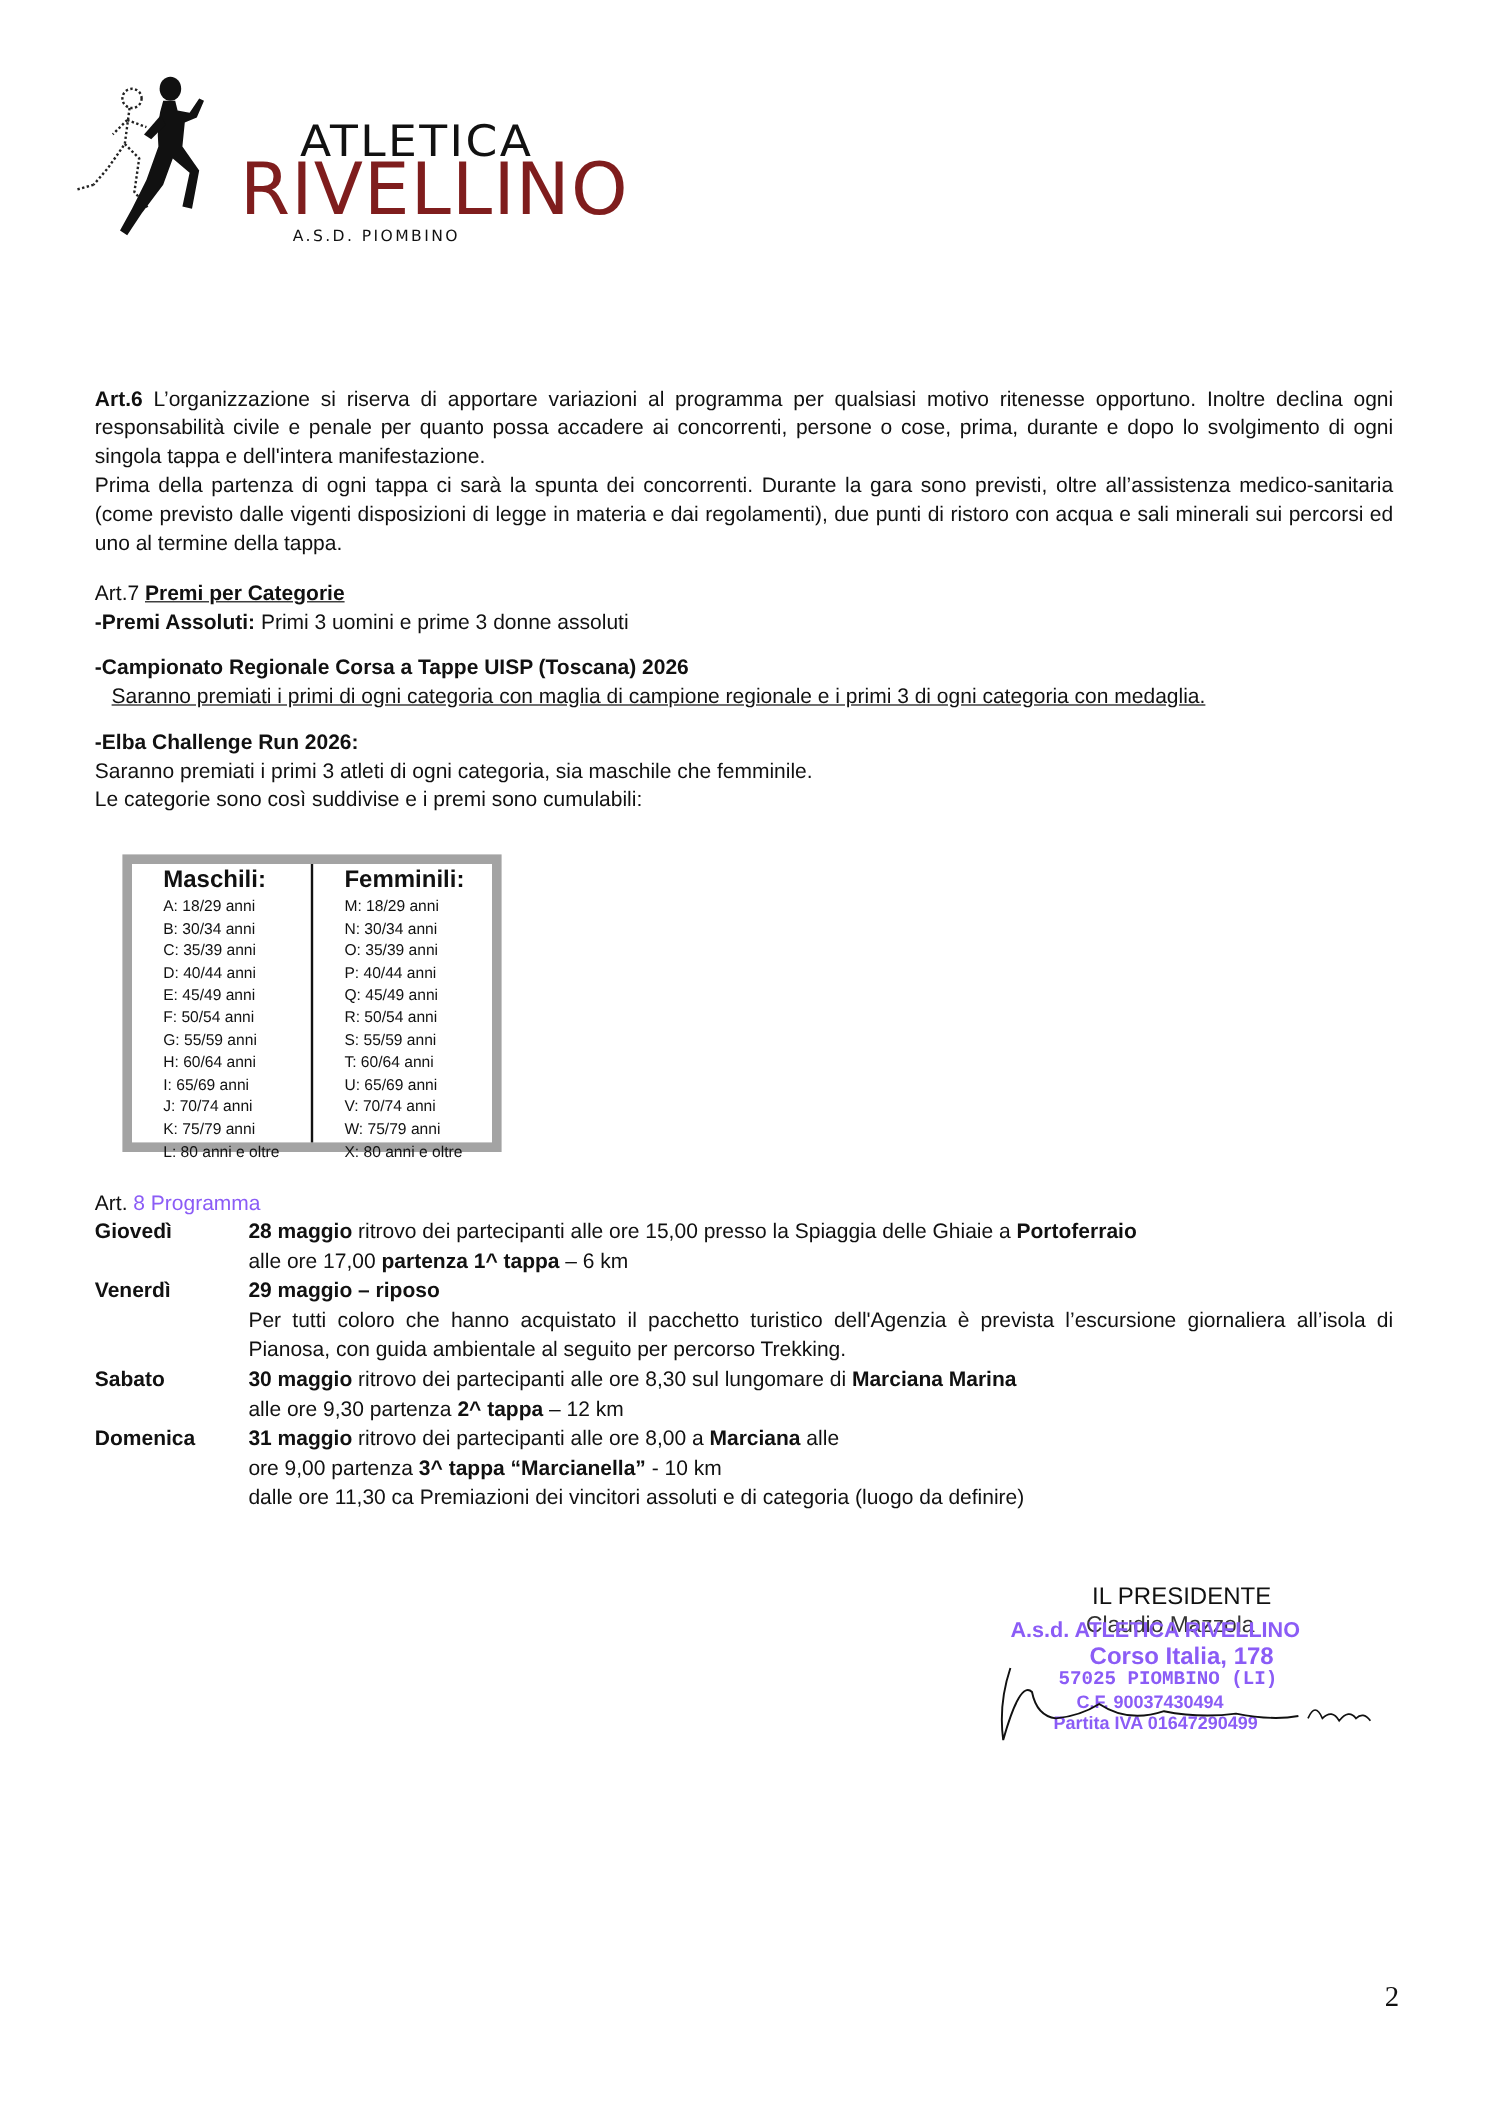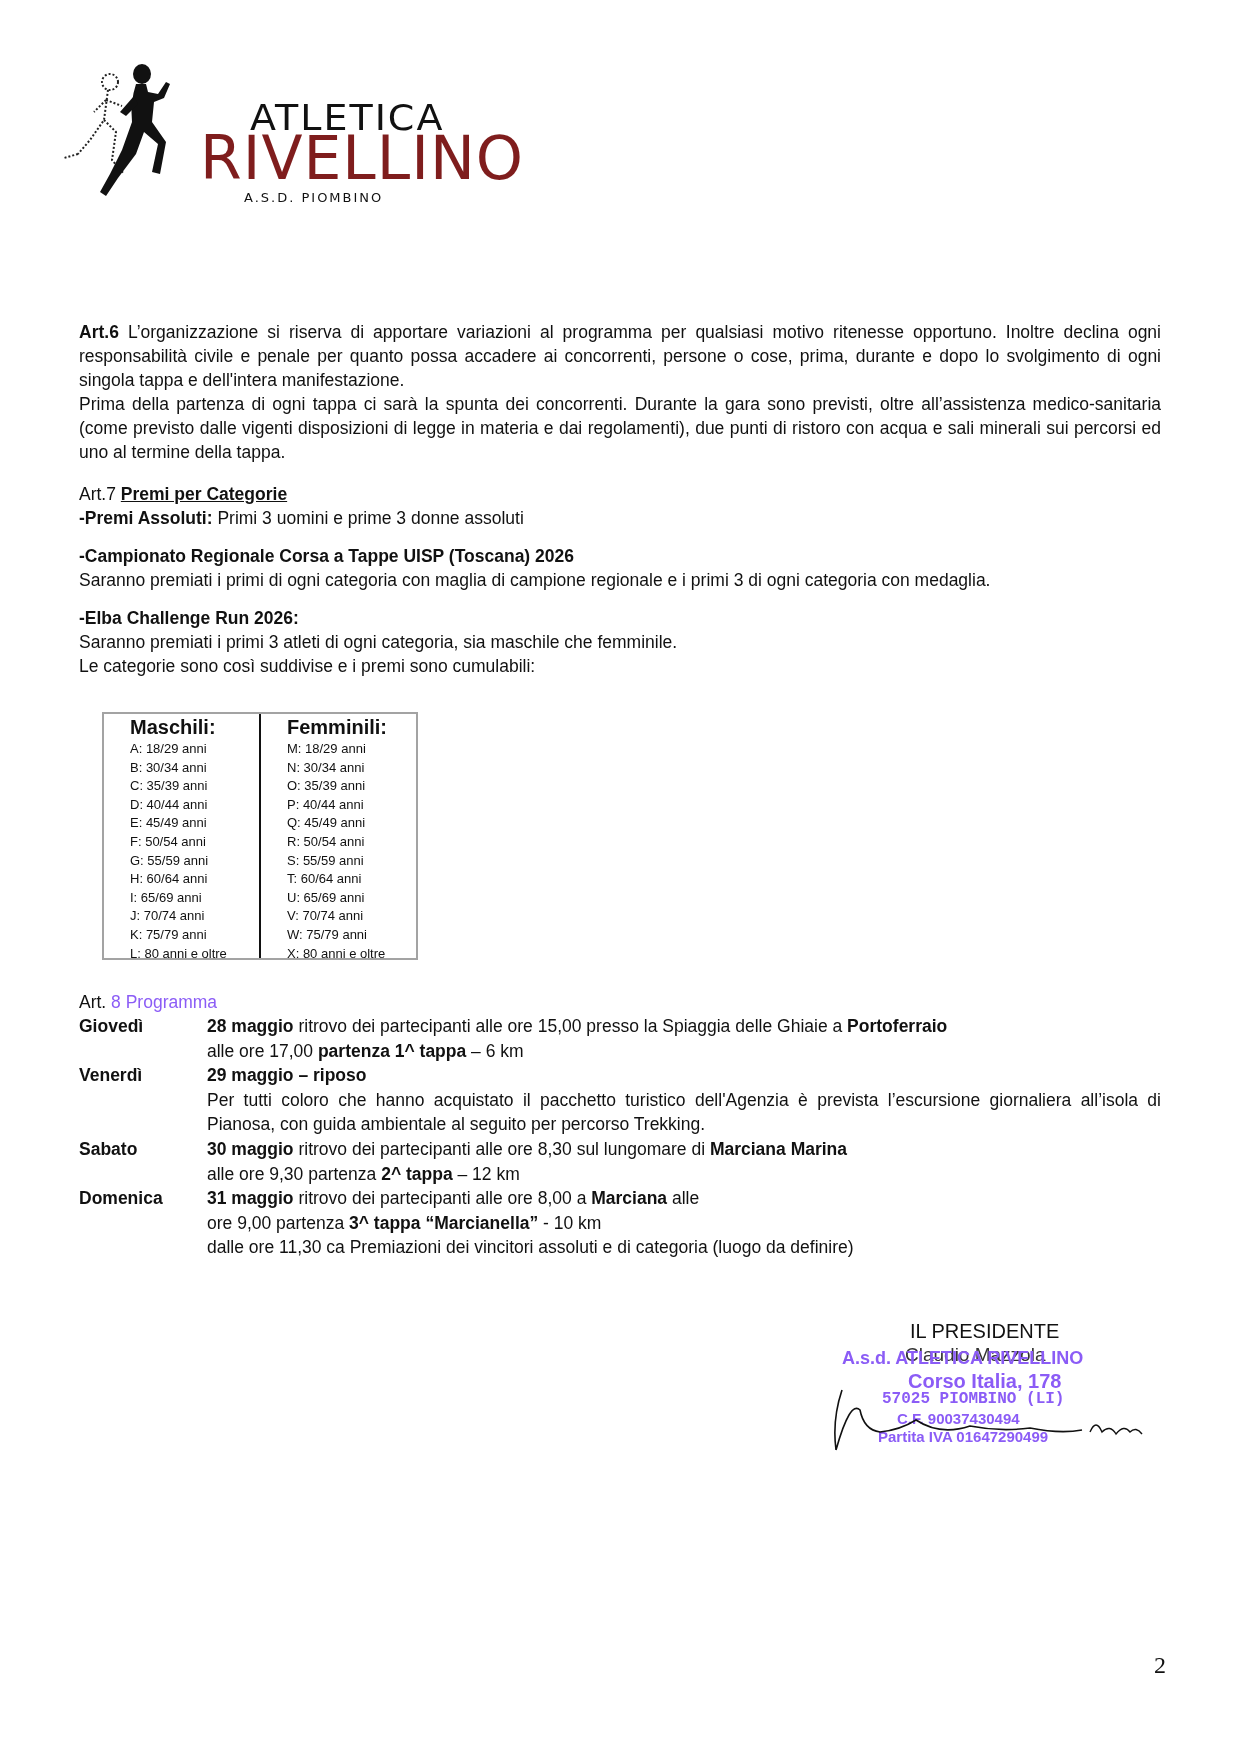--- a/index.html
+++ b/index.html
@@ -15,21 +15,21 @@
                color: #7f1d1d; font-family: "DejaVu Sans", sans-serif; font-weight: normal; line-height: 1; }
     .logo-l3 { position: absolute; left: 184px; top: 128px; font-size: 13px; letter-spacing: 2px;
                font-family: "DejaVu Sans", sans-serif; }
     .para { left: 79px; width: 1082px; font-size: 17.5px; line-height: 24px; text-align: justify; margin-top: 20px; }
     .para p { margin: 0; }
     .line { font-size: 17.5px; line-height: 24px; white-space: nowrap; }
     b { font-weight: bold; }
     .u { text-decoration: underline; }
     
     .cat-table { left: 102px; top: 712px; width: 316px; height: 248px;
-                 border: 2px solid #a3a3a3; box-sizing: border-box; display: flex; }
+                 border: 8px solid #a3a3a3; box-sizing: border-box; display: flex; }
     .cat-col { flex: 1; padding-left: 26px; padding-top: 2px; }
     .cat-col + .cat-col { border-left: 2px solid #111; padding-left: 26px; }
     .cat-head { font-size: 20px; font-weight: bold; line-height: 22px; margin-bottom: 2px; }
     .cat-item { font-size: 13px; line-height: 18.6px; white-space: nowrap; }
     
     .prog-row { left: 79px; width: 1082px; font-size: 17.5px; line-height: 24.5px; }
     .day { position: absolute; left: 0; font-weight: bold; }
     .desc { position: absolute; left: 128px; width: 954px; text-align: justify; }
     
     .sig { left: 800px; top: 1300px; width: 380px; height: 170px; }
@@ -69,21 +69,21 @@
 
 <div class="abs line" style="left:79px; top:482px;">
   <span>Art.7 </span><b class="u">Premi per Categorie</b>
 </div>
 <div class="abs line" style="left:79px; top:506px;">
   <b>-Premi Assoluti:</b><span> Primi 3 uomini e prime 3 donne assoluti</span>
 </div>
 <div class="abs line" style="left:79px; top:544px;">
   <b>-Campionato Regionale Corsa a Tappe UISP (Toscana) 2026</b>
 </div>
-<div class="abs line" style="left:79px; top:568px;">Saranno premiati i primi di ogni categoria con maglia di campione regionale e i primi 3 di ogni categoria con medaglia.</div>
+<div class="abs line" style="left:93px; top:568px;text-decoration:underline;">Saranno premiati i primi di ogni categoria con maglia di campione regionale e i primi 3 di ogni categoria con medaglia.</div>
 <div class="abs line" style="left:79px; top:606px;">
   <b>-Elba Challenge Run 2026:</b>
 </div>
 <div class="abs line" style="left:79px; top:630px;">Saranno premiati i primi 3 atleti di ogni categoria, sia maschile che femminile.</div>
 <div class="abs line" style="left:79px; top:654px;">Le categorie sono così suddivise e i premi sono cumulabili:</div>
 
 <div class="abs cat-table">
   <div class="cat-col">
     <div class="cat-head">Maschili:</div>
     <div class="cat-item">A: 18/29 anni</div>

